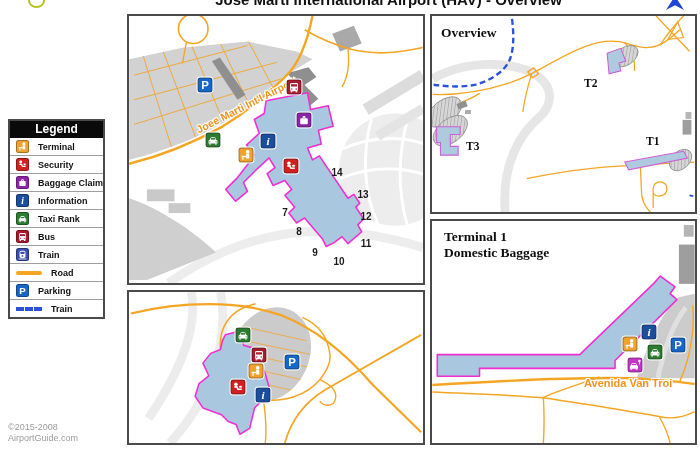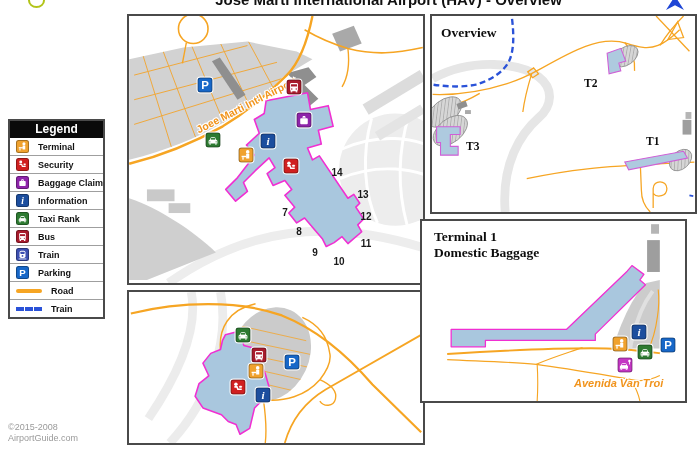--- a/index.html
+++ b/index.html
@@ -24,38 +24,38 @@
   .legend-ic svg,.mapicon svg{width:100%;height:100%;display:block;}
   .road-sample{width:26px;height:4px;background:#F6A523;border-radius:2px;flex:0 0 26px;}
   .train-sample{width:26px;height:0;border-top:4px dashed #2A52D8;flex:0 0 26px;}
   .copyright{position:absolute;left:8px;top:422px;font-size:9px;color:#9a9a9a;line-height:11px;}
   
   .panel{position:absolute;background:#fff;border:2px solid #4a4a4a;box-sizing:border-box;}
   .panel svg.mapbg{position:absolute;left:0;top:0;width:100%;height:100%;}
   .panel-t3{left:127px;top:14px;width:298px;height:271px;}
   .panel-t2{left:127px;top:290px;width:298px;height:155px;}
   .panel-ov{left:430px;top:14px;width:267px;height:200px;}
-  .panel-t1{left:420px;top:219px;width:267px;height:184px;}
+  .panel-t1{left:430px;top:219px;width:267px;height:226px;}
   .map-title{position:absolute;font-family:"Liberation Serif",serif;font-weight:bold;
     font-size:13.5px;line-height:1.2;color:#0d0d0d;
     text-shadow:1px 1px 0 #fff,-1px -1px 0 #fff,1px -1px 0 #fff,-1px 1px 0 #fff,0 0 3px #fff;}
   .t-label{position:absolute;font-family:"Liberation Serif",serif;font-weight:bold;
     font-size:11.5px;color:#0d0d0d;
     text-shadow:1px 1px 0 #fff,-1px -1px 0 #fff,1px -1px 0 #fff,-1px 1px 0 #fff;}
   .gate{position:absolute;transform:translate(-50%,-50%);font-size:10px;font-weight:bold;color:#1a1a1a;}
   .mapicon{position:absolute;width:15px;height:15px;border-radius:3px;background:var(--bg,#333);
     border:1px solid rgba(0,0,0,.32);box-sizing:border-box;
     box-shadow:0 0 0 1px rgba(255,255,255,.9);transform:translate(-50%,-50%);}
   .ic-ticketing{--bg:#F0A22E}.ic-baggage{--bg:#8E24AA}.ic-security{--bg:#D02020}
   .ic-info{--bg:#1C4E9E}.ic-taxi{--bg:#2D7A31}.ic-bus{--bg:#A81B2C}
   .ic-train{--bg:#3C4FB1}.ic-rental{--bg:#C336C3}.ic-parking{--bg:#1767C8}
   .road-label{position:absolute;font-weight:bold;color:#F1941D;white-space:nowrap;
     text-shadow:1px 1px 0 #fff,-1px -1px 0 #fff,1px -1px 0 #fff,-1px 1px 0 #fff,0 0 2px #fff;}
   .road-label-t3{font-size:10.5px;transform:rotate(-27deg);transform-origin:left center;}
-  .road-label-t1{font-size:11px;font-style:italic;}
+  .road-label-t1{font-size:11px;}
 </style>
 </head>
 <body>
 
 <svg width="0" height="0" style="position:absolute" aria-hidden="true">
 <defs>
  <symbol id="ic-ticketing" viewBox="0 0 10 10">
    <circle cx="6.3" cy="2.6" r="1.4" fill="#fff"></circle>
    <rect x="5.1" y="4.1" width="2.4" height="3.6" fill="#fff"></rect>
    <rect x="1.6" y="5.6" width="3.7" height="1.1" fill="#fff"></rect>
@@ -169,30 +169,30 @@
       </div>
     <div class="legend-row">
       <span class="legend-ic ic-train" style="background:#3C4FB1">
           <svg viewBox="0 0 10 10">
             <use href="#ic-train"></use>
           </svg>
         </span>
       <span class="lbl">Train</span>
       </div>
     <div class="legend-row">
-      <span class="legend-ic ic-parking" style="background:#1767C8">
-          <svg viewBox="0 0 10 10">
-            <use href="#ic-parkP"></use>
-          </svg>
-        </span>
-      <span class="lbl">Parking</span>
-      </div>
-    <div class="legend-row">
       <span class="road-sample"></span>
       <span class="lbl">Road</span>
+      </div>
+    <div class="legend-row">
+      <span class="legend-ic ic-parking" style="background:#1767C8">
+          <svg viewBox="0 0 10 10">
+            <use href="#ic-parkP"></use>
+          </svg>
+        </span>
+      <span class="lbl">Parking</span>
       </div>
     <div class="legend-row">
       <span class="train-sample"></span>
       <span class="lbl">Train</span>
       </div>
   </div>
 
   <div class="copyright">
     <div>©2015-2008</div>
     <div>AirportGuide.com</div>

